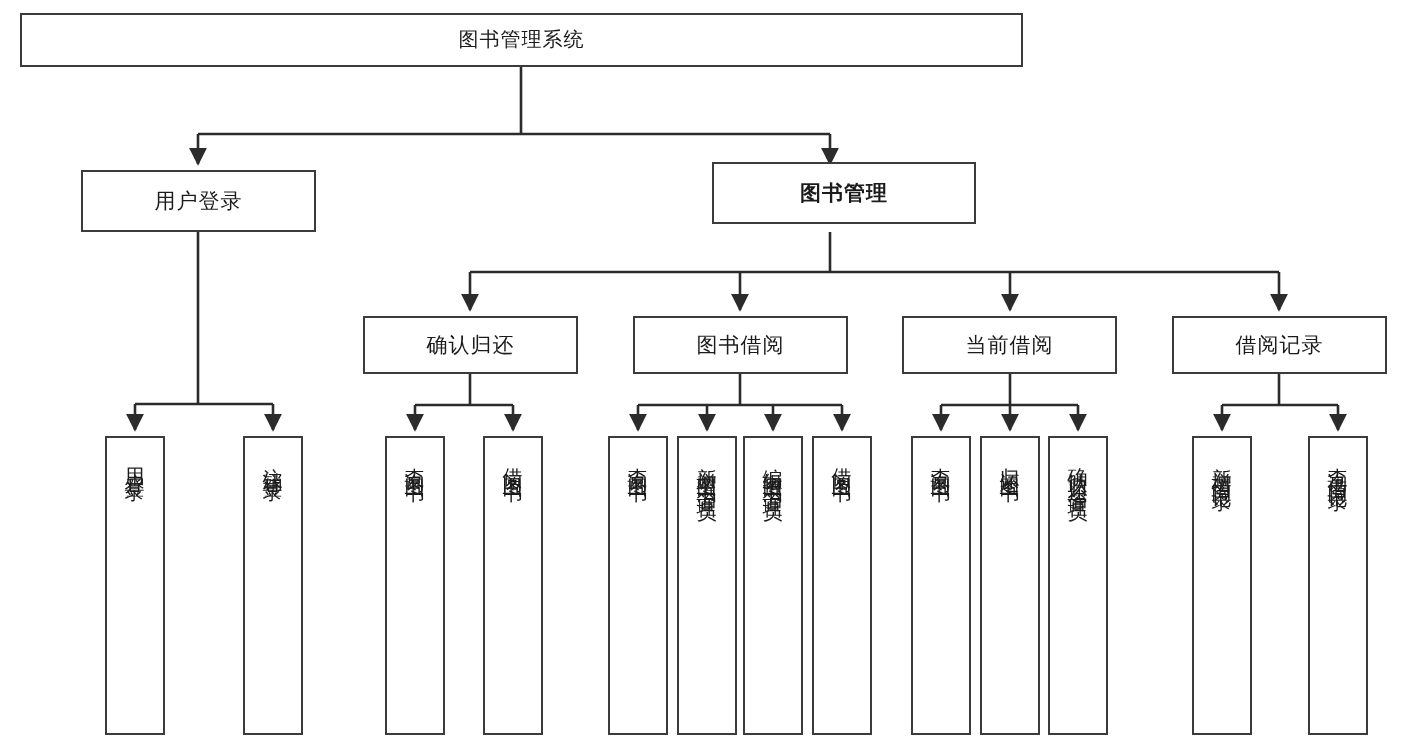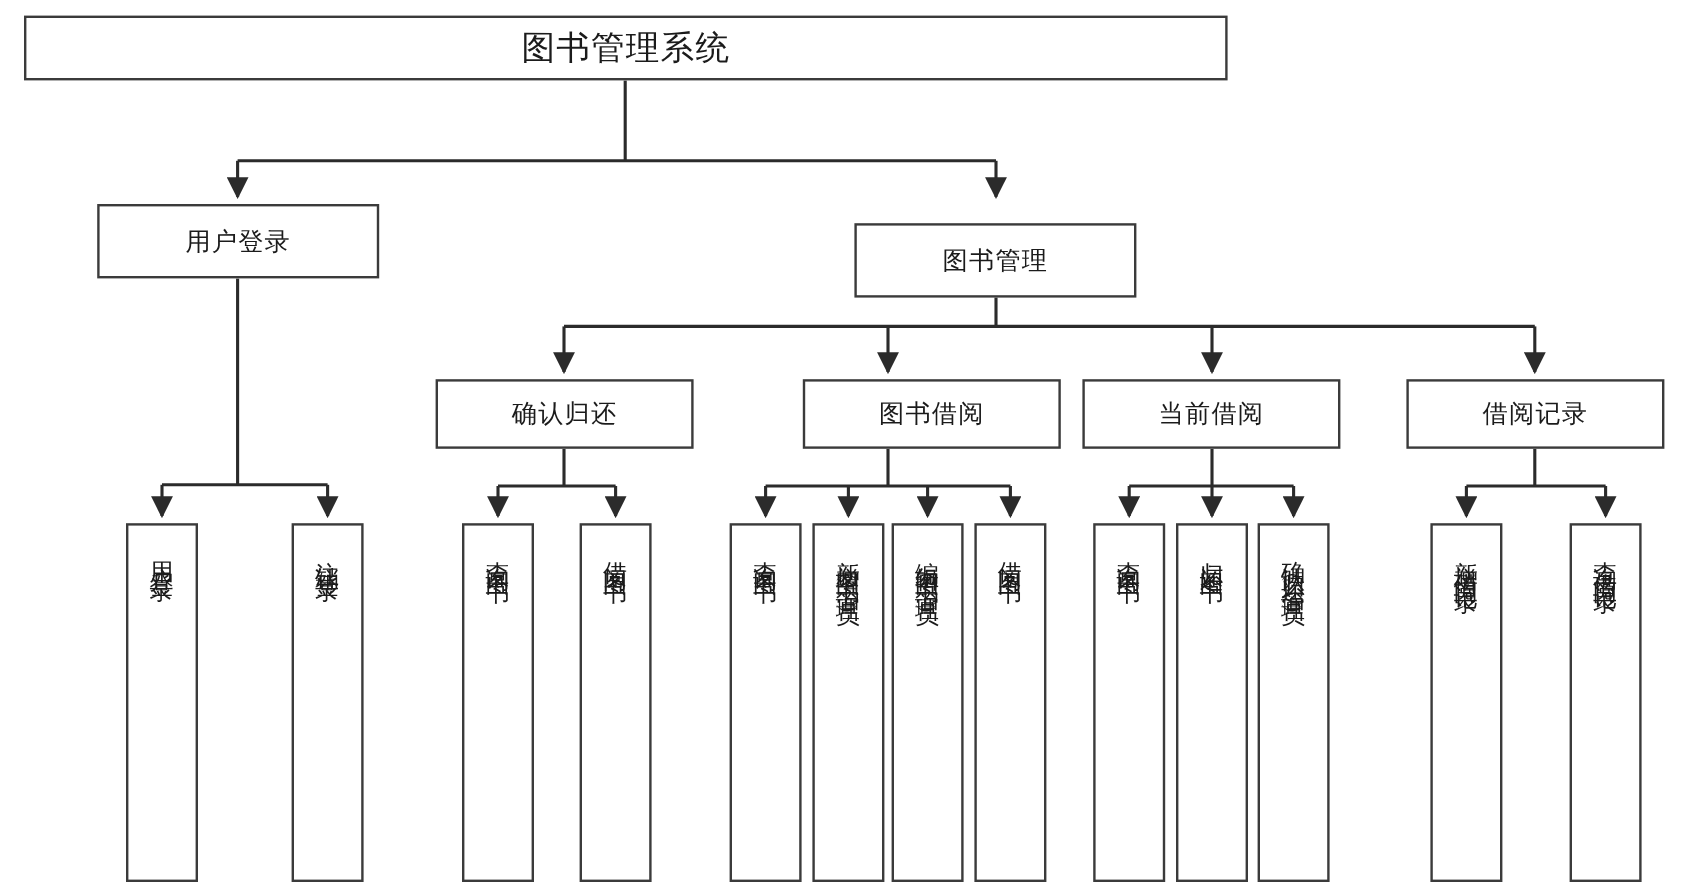--- a/index.html
+++ b/index.html
@@ -35,21 +35,21 @@
     display:block;
     text-align:center;
     line-height:1.18;
     letter-spacing:1px;
     white-space:pre-line;
   }
   
   .node.h .label{
     font-size:21px;
   }
-  .node.root .label{font-size:28px;}
+  .node.root .label{font-size:20px;font-family:Liberation Serif, serif;}
   
   .node.v{
     align-items:flex-start;
     justify-content:center;
     padding-top:14px;
   }
   .node.v .label{
     writing-mode:vertical-rl;
     text-orientation:upright;
     font-size:20px;
@@ -122,28 +122,28 @@
     </g>
   </svg>
 
   <div class="node h root" style="left:20px;top:13px;width:1003px;height:54px;">
     <span class="label">图书管理系统</span>
   </div>
 
   <div class="node h" style="left:81px;top:170px;width:235px;height:62px;">
     <span class="label">用户登录</span>
   </div>
-  <div class="node h" style="left:712px;top:186px;width:235px;height:62px;">
+  <div class="node h" style="left:712px;top:162px;width:264px;height:62px;font-weight:bold;">
     <span class="label">图书管理</span>
   </div>
 
   <div class="node h" style="left:363px;top:316px;width:215px;height:58px;">
     <span class="label">确认归还</span>
   </div>
-  <div class="node h" style="left:633px;top:316px;width:215px;height:58px;margin-left:36px;">
+  <div class="node h" style="left:633px;top:316px;width:215px;height:58px;">
     <span class="label">图书借阅</span>
   </div>
   <div class="node h" style="left:1172px;top:316px;width:215px;height:58px;">
     <span class="label">借阅记录</span>
   </div>
   <div class="node h" style="left:902px;top:316px;width:215px;height:58px;">
     <span class="label">当前借阅</span>
   </div>
 
   <div class="node v" style="left:105px;top:436px;width:60px;height:299px;">

